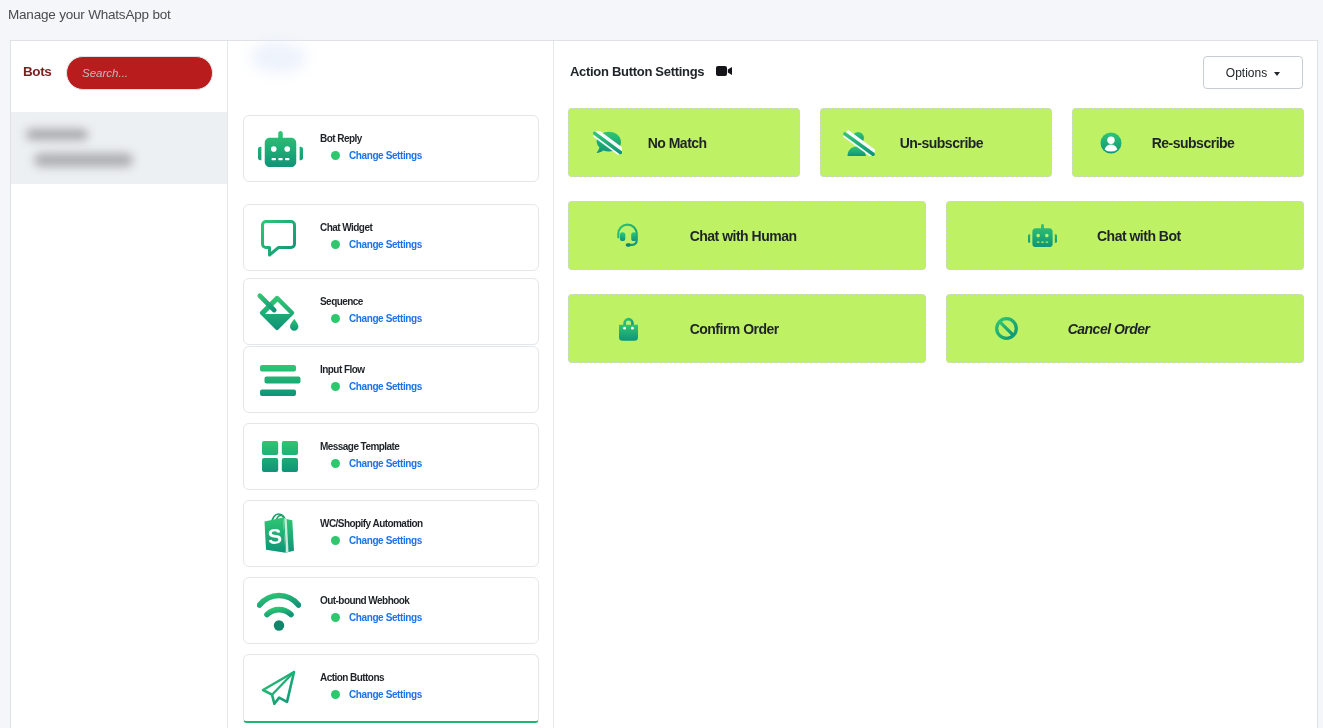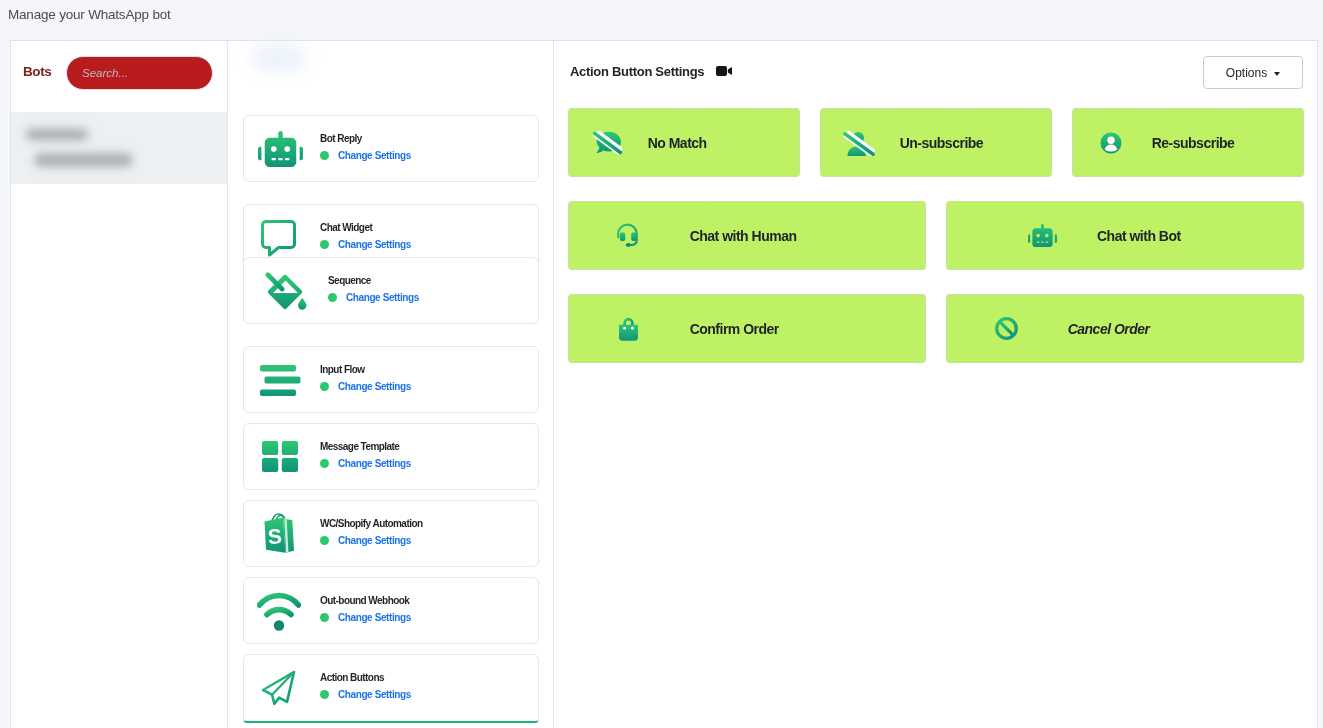--- a/index.html
+++ b/index.html
@@ -22,21 +22,21 @@
 #midcol { left:228px; top:41px; width:326px; height:687px; background:#fff;
   border-right:1px solid #e6e9ec; }
 #blob { left:251px; top:42px; width:56px; height:31px; background:#dfe9fa;
   opacity:.55; border-radius:45% 55% 50% 50%; filter:blur(7px); }
 .mcard { position:absolute; left:243px; width:296px; height:67px; background:#fff;
   border:1px solid #e4e7ea; border-radius:6px; display:flex; align-items:center; }
 .mcard .ibox { width:48px; margin-left:12px; display:flex; justify-content:center;
   align-items:center; flex:none; }
 .mcard .txt { margin-left:16px; position:relative; top:-2px; }
 .mcard .title { font-size:10px; font-weight:bold; letter-spacing:-0.55px; color:#1f2328; }
-.mcard .cs { margin-top:6px; display:flex; align-items:center; }
+.mcard .cs { margin-top:6px; display:flex; align-items:center;margin-left:11px; }
 .dot { width:9px; height:9px; border-radius:50%; background:#2dc76d; flex:none; }
 .cs a { margin-left:9px; font-size:10px; font-weight:bold; letter-spacing:-0.4px; color:#1d73ea;
   text-decoration:none; }
 .mcard.active { height:69px; border-bottom:2px solid #21b573; border-bottom-left-radius:4px;
   border-bottom-right-radius:4px; }
 
 #rc-title { left:570px; top:64px; font-size:13px; font-weight:bold; letter-spacing:-0.3px; color:#212529; }
 #rc-cam { left:716px; top:66px; } #rc-cam svg { display:block; }
 #options { left:1203px; top:56px; width:100px; height:33px; background:#fff;
   border:1px solid #c8cdd3; border-radius:4px; font-size:12px; color:#212529;
@@ -102,21 +102,21 @@
     </div>
   <div class="txt">
       <div class="title">Chat Widget</div>
     <div class="cs">
         <span class="dot"></span>
         <a href="#">Change Settings</a>
       </div>
     </div>
 </div>
 
-<div class="mcard" style="top:257px;padding-left:8px;">
+<div class="mcard" style="top:278px;">
   <div class="ibox">
       <svg width="45" height="42" viewBox="0 0 45 42" style="margin-right:5px">
         <path fill="url(#g)" stroke="url(#g)" stroke-width="4" stroke-linejoin="round" d="M22 6 L38 22 L22 38 L6 22 Z"></path>
         <path fill="#fff" d="M9.5 23 L22.5 10 L35.5 23 Z"></path>
         <path fill="none" stroke="url(#g2)" stroke-width="5" stroke-linecap="round" d="M4 4 L19 19"></path>
         <path fill="url(#g)" d="M40 28 c-2.6 3.6-4.4 6-4.4 8.2 a4.4 4.4 0 0 0 8.8 0 C44.4 34 42.6 31.6 40 28 z"></path>
       </svg>
     </div>
   <div class="txt">
       <div class="title">Sequence</div>

